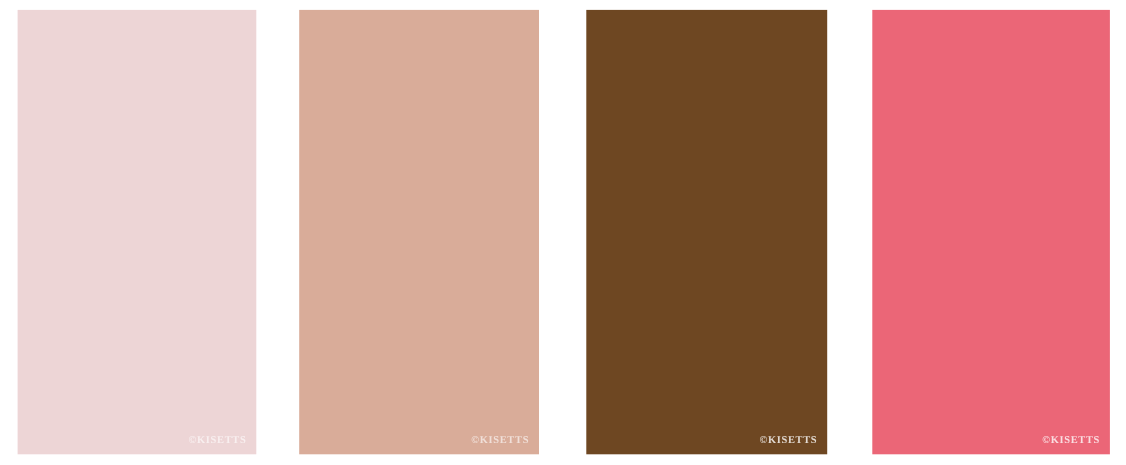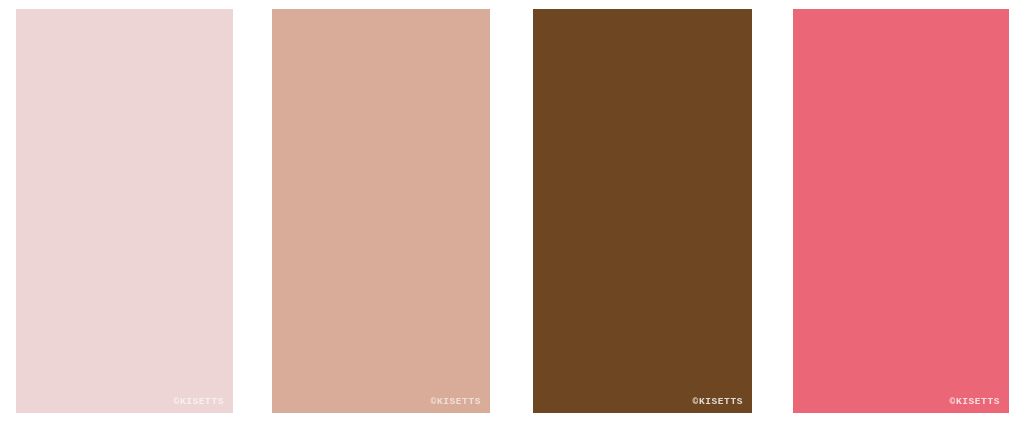--- a/index.html
+++ b/index.html
@@ -30,21 +30,21 @@
   }
   .swatch-1 { left: 16px;  width: 217px; }
   .swatch-2 { left: 272px; width: 218px; }
   .swatch-3 { left: 533px; width: 219px; }
   .swatch-4 { left: 793px; width: 216px; }
 
   .watermark {
     position: absolute;
     right: 9px;
     bottom: 7px;
-    font-family: Liberation Mono, monospace;
+    font-family: Liberation Serif, serif;
     font-size: 9.5px;
     font-weight: bold;
     letter-spacing: 0.6px;
     color: #ffffff;
     opacity: 0.62;
     white-space: nowrap;
     line-height: 1;
     user-select: none;
   }
   .swatch-3 .watermark { opacity: 0.80; }

